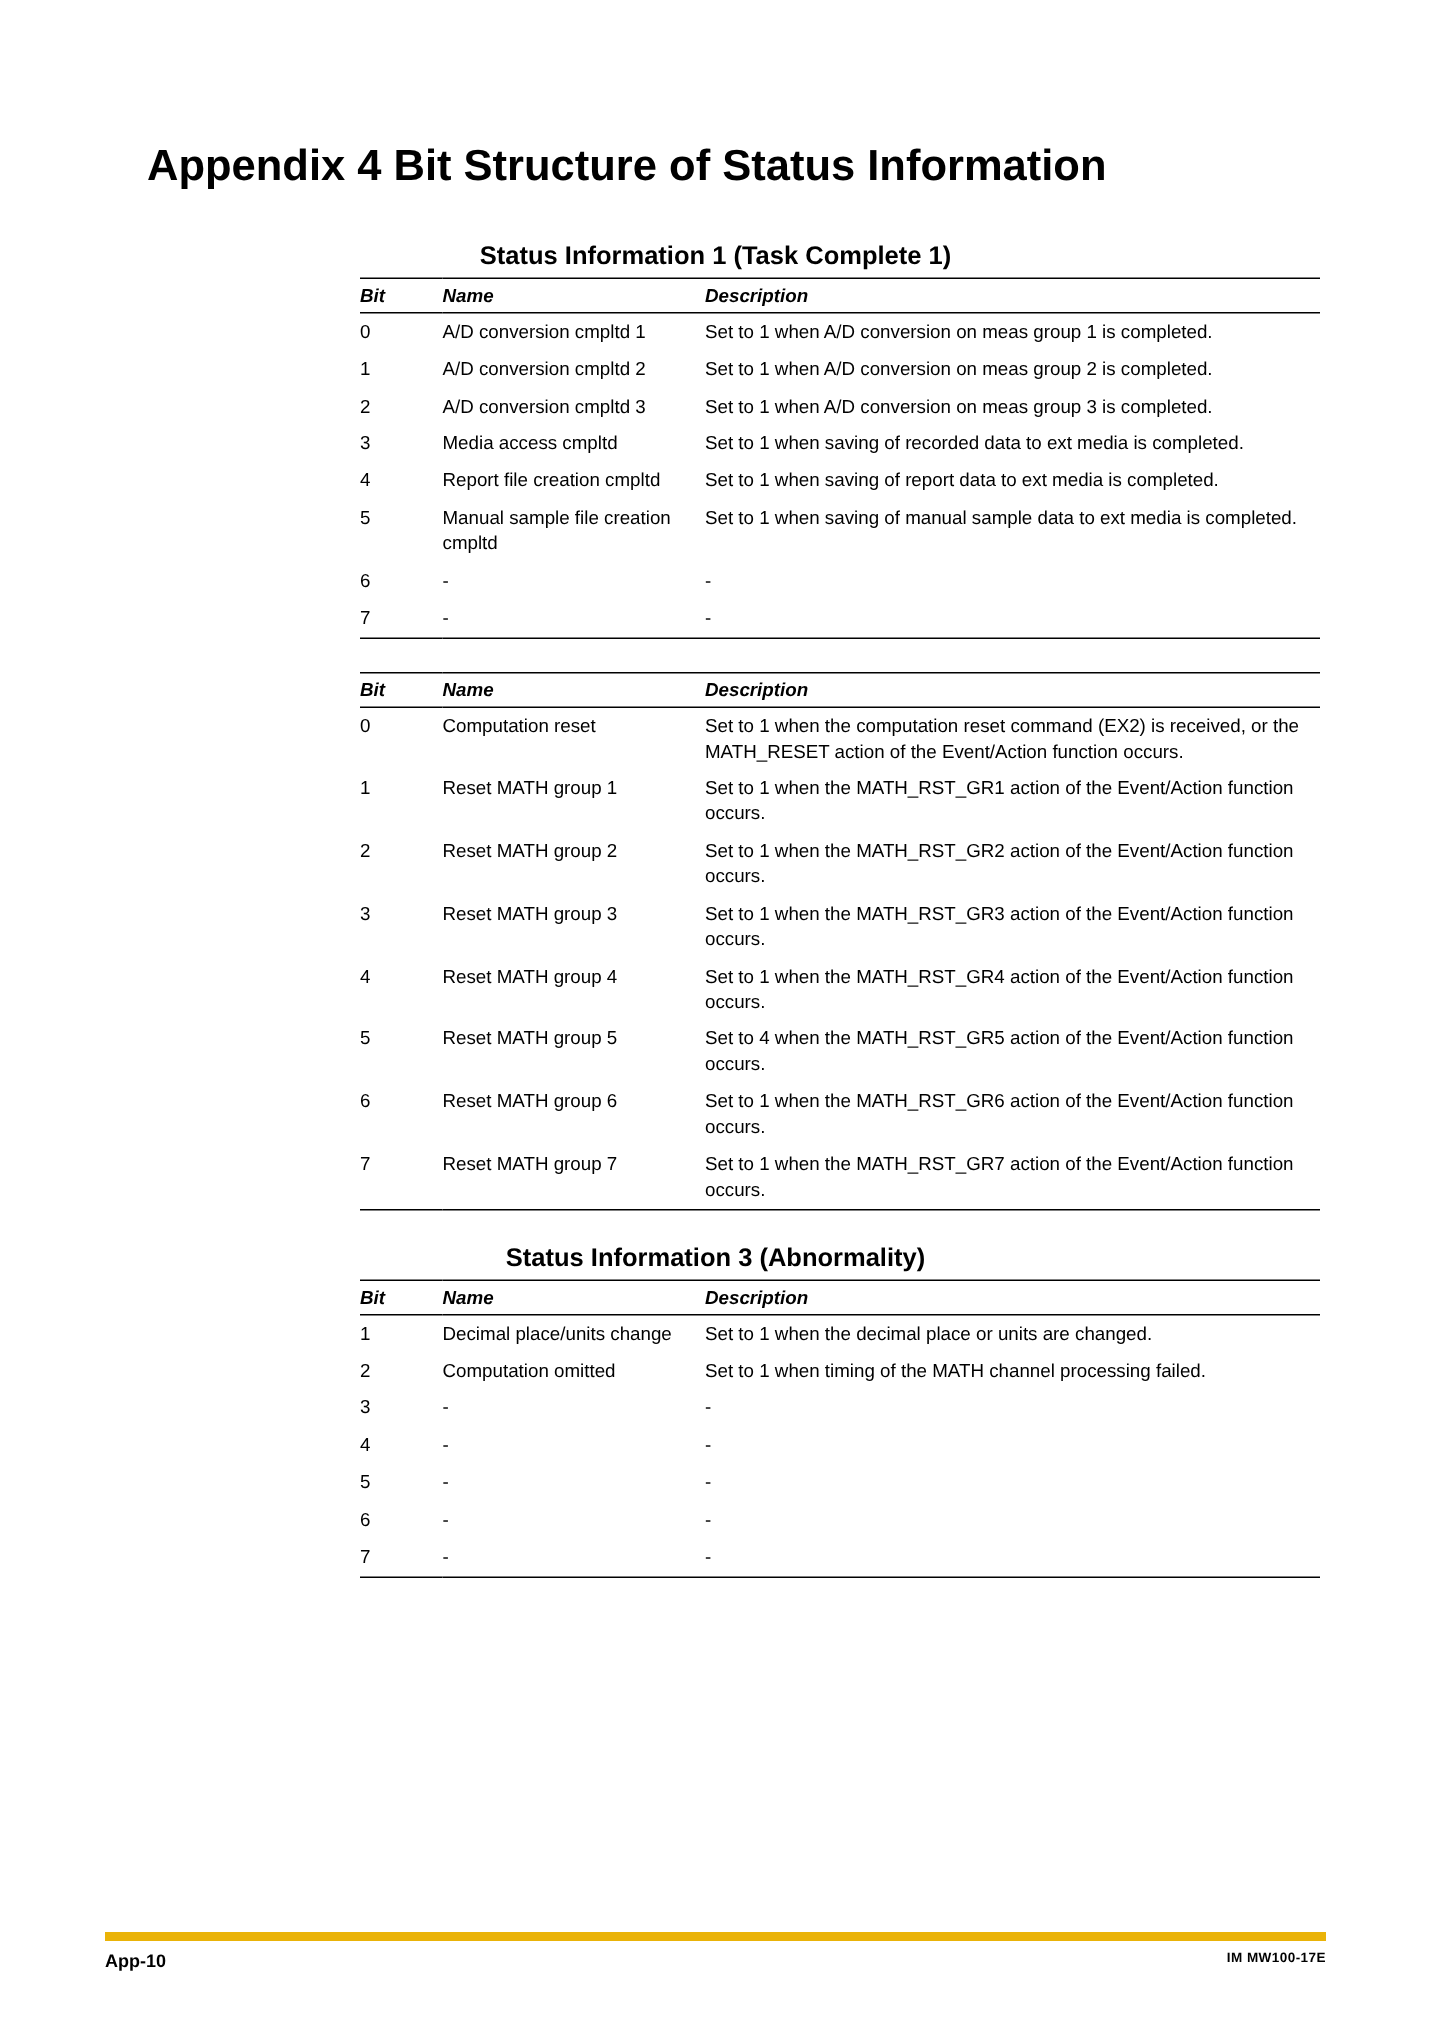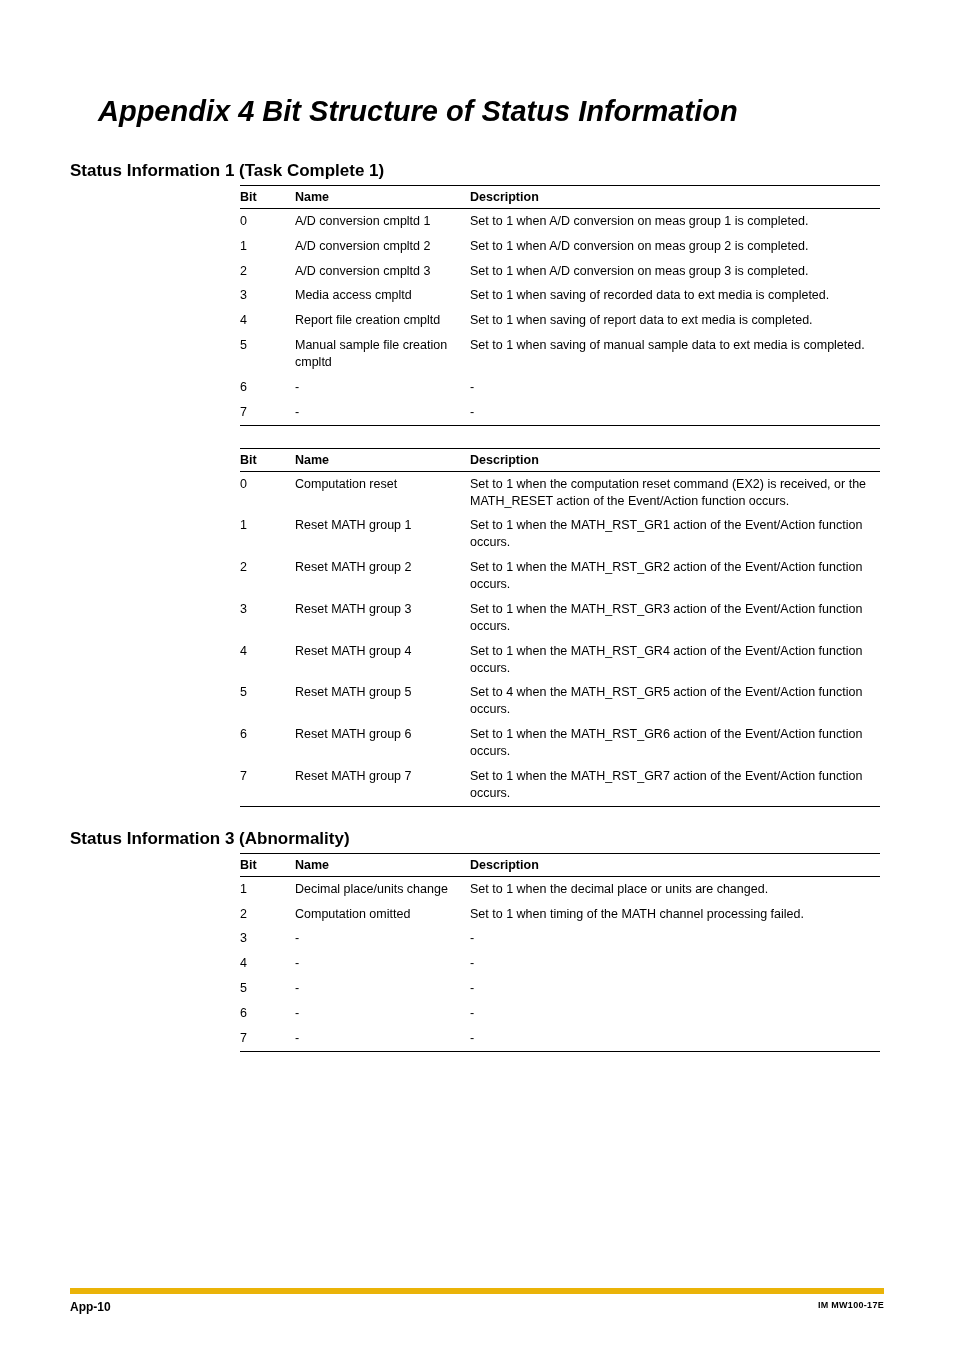--- a/index.html
+++ b/index.html
@@ -14,21 +14,20 @@
     position: relative;
   }
   .page {
     box-sizing: border-box;
     padding: 90px 70px 0 70px;
   }
   .title-row {
     display: flex;
     align-items: flex-start;
     margin-bottom: 28px;
-    font-style: italic;
   }
   .title-bar {
     width: 14px;
     background: #000;
     margin-right: 14px;
     flex: 0 0 auto;
   }
   .title-text {
     font-size: 29px;
     font-weight: bold;
@@ -37,33 +36,35 @@
   }
   .intro {
     font-size: 13px;
     margin-left: 170px;
     margin-bottom: 14px;
   }
   .section-head {
     font-size: 17px;
     font-weight: bold;
     margin: 6px 0 4px 0;
+    text-align: center;
   }
   .tbl-wrap {
     margin-left: 170px;
     margin-bottom: 22px;
   }
   table.info {
     border-collapse: collapse;
     width: 640px;
     font-size: 12.5px;
   }
   table.info thead tr {
     border-top: 1px solid #000;
     border-bottom: 1px solid #000;
+    font-style: italic;
   }
   table.info th {
     text-align: left;
     font-weight: bold;
     padding: 4px 6px 4px 0;
     vertical-align: top;
   }
   table.info td {
     text-align: left;
     padding: 4px 6px 4px 0;

